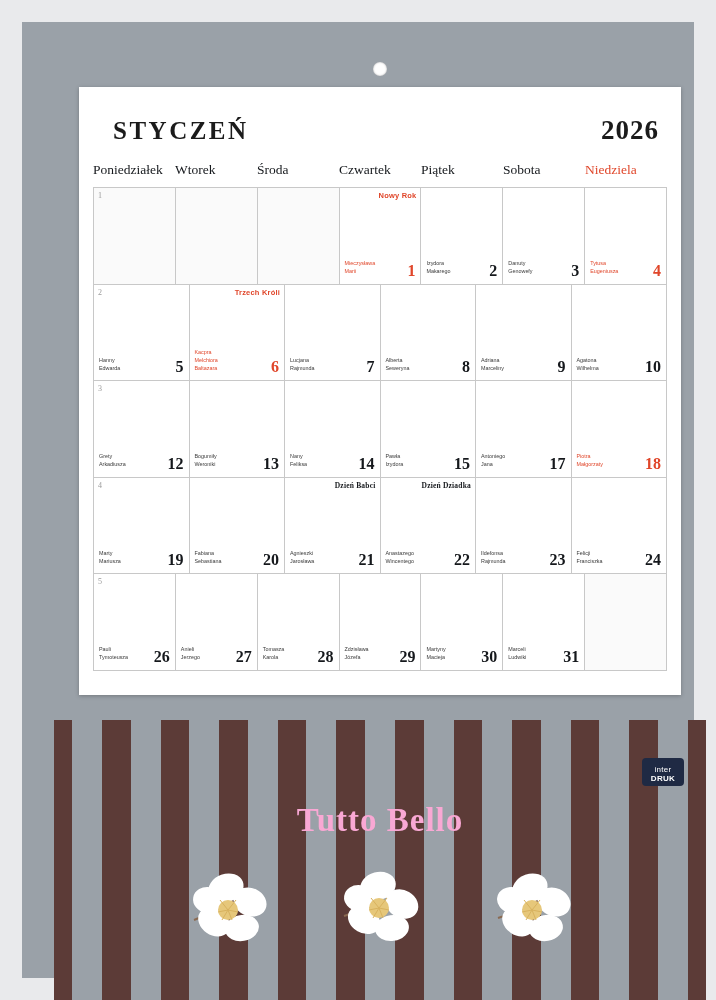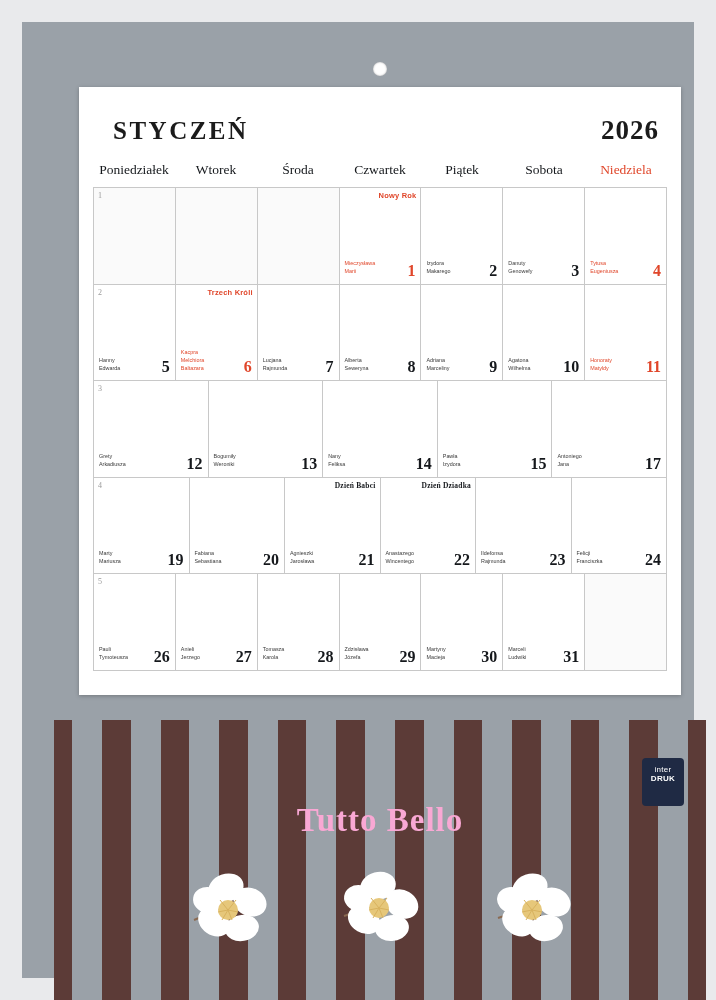--- a/index.html
+++ b/index.html
@@ -80,21 +80,21 @@
     letter-spacing: 1px;
     color: #1b1b1b;
   }
   .dow-row {
     display: flex;
     height: 34px;
     align-items: center;
   }
   .dow {
     flex: 1 1 0;
-    text-align: center;
+    text-align: left;
     font-family: "Liberation Serif", serif;
     font-size: 13.5px;
     color: #15181c;
   }
   .dow.sun { color: #e0462a; }
 
   .grid {
     border-top: 1px solid #c8c8c8;
     border-left: 1px solid #c8c8c8;
   }
@@ -184,21 +184,21 @@
     font-size: 33px;
     font-weight: bold;
     color: #f9a8d4;
     letter-spacing: 1px;
   }
   .logo {
     position: absolute;
     right: 22px;
     top: 38px;
     width: 42px;
-    height: 48px;
+    height: 28px;
     background: #1f2a44;
     border-radius: 4px;
     color: #ffffff;
     font-size: 8px;
     line-height: 1.15;
     text-align: center;
     padding-top: 7px;
     box-sizing: border-box;
     letter-spacing: .3px;
   }
@@ -313,27 +313,20 @@
                 </div>
                 <div class="daynum">9</div>
               </div>
               <div class="cell">
                 <div class="names">
                   <div>Agatona</div>
                   <div>Wilhelma</div>
                 </div>
                 <div class="daynum">10</div>
               </div>
-              <div class="cell">
-                <div class="names red">
-                  <div>Honoraty</div>
-                  <div>Matyldy</div>
-                </div>
-                <div class="daynum red">11</div>
-              </div>
             </div>
             <div class="week">
               <div class="cell">
                 <div class="weeknum">3</div>
                 <div class="names">
                   <div>Grety</div>
                   <div>Arkadiusza</div>
                 </div>
                 <div class="daynum">12</div>
               </div>
@@ -357,20 +350,27 @@
                   <div>Izydora</div>
                 </div>
                 <div class="daynum">15</div>
               </div>
               <div class="cell">
                 <div class="names">
                   <div>Antoniego</div>
                   <div>Jana</div>
                 </div>
                 <div class="daynum">17</div>
+              </div>
+              <div class="cell">
+                <div class="names red">
+                  <div>Piotra</div>
+                  <div>Małgorzaty</div>
+                </div>
+                <div class="daynum red">18</div>
               </div>
             </div>
             <div class="week">
               <div class="cell">
                 <div class="weeknum">4</div>
                 <div class="names">
                   <div>Marty</div>
                   <div>Mariusza</div>
                 </div>
                 <div class="daynum">19</div>

